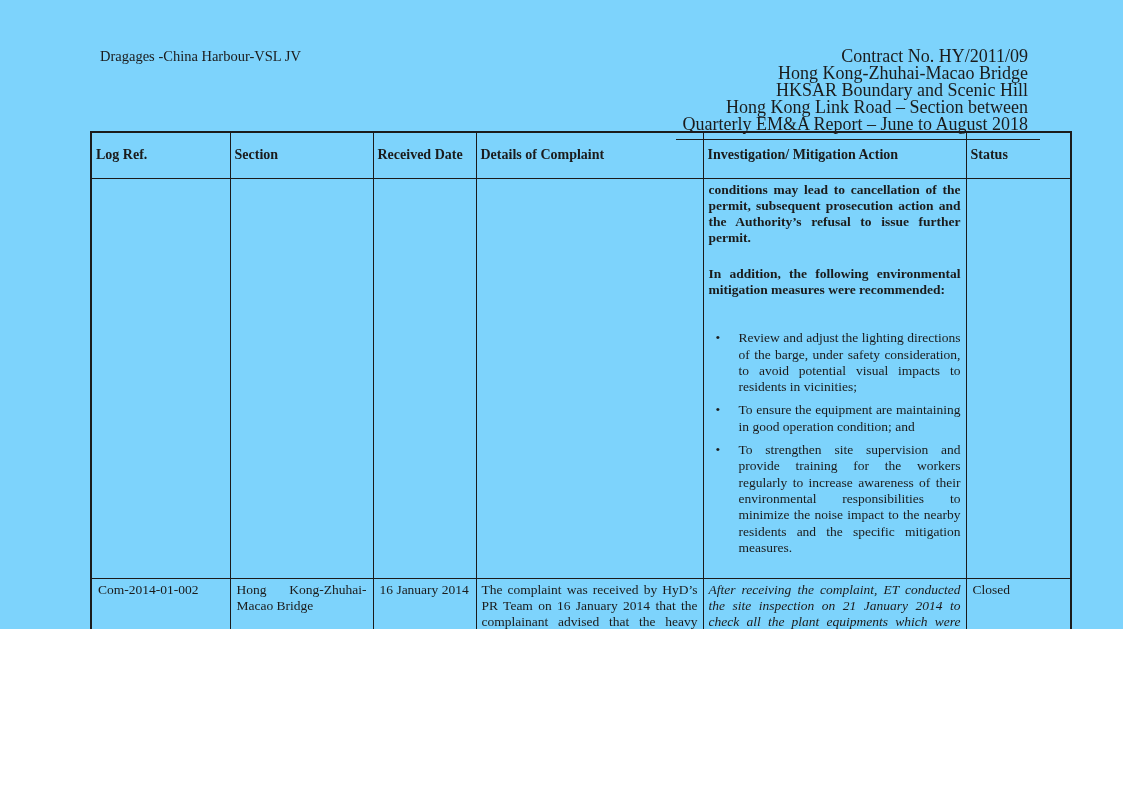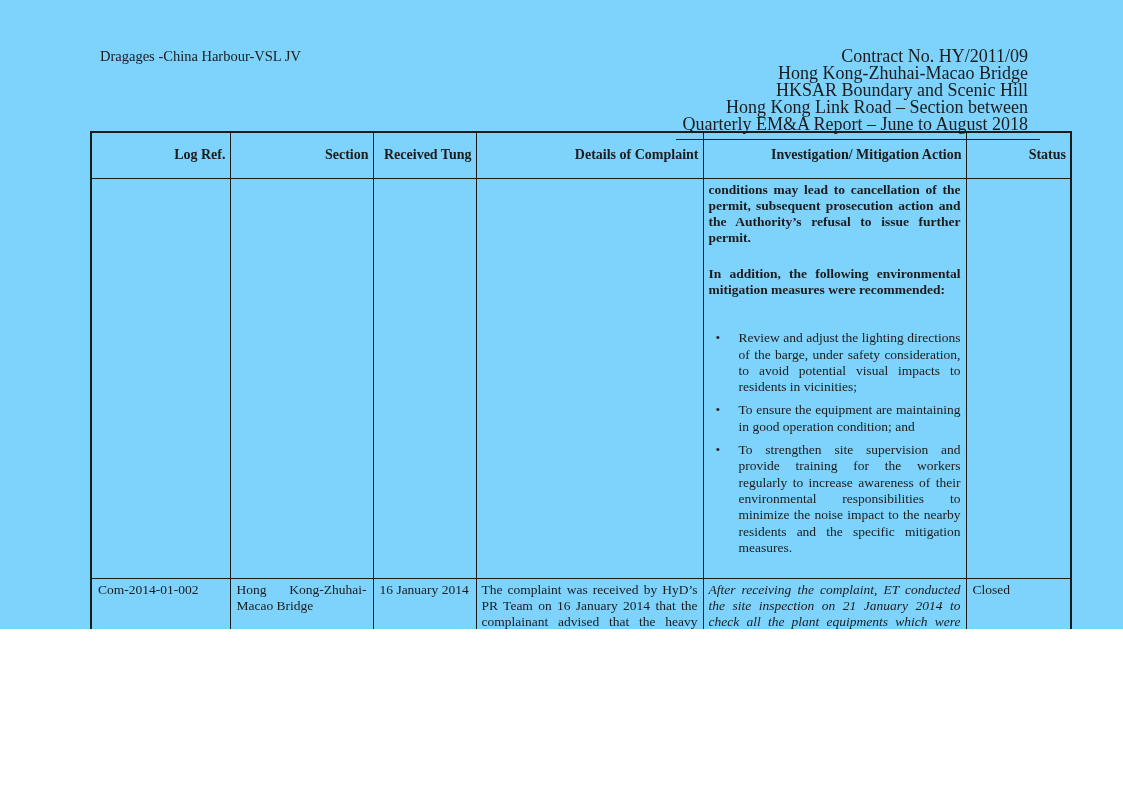--- a/index.html
+++ b/index.html
@@ -47,21 +47,21 @@
     line-height: 16.3px;
   }
   .log-table th, .log-table td {
     border: 1px solid #1b1b1b;
     vertical-align: top;
     overflow: hidden;
   }
   .log-table thead th {
     height: 46px;
     vertical-align: middle;
-    text-align: right;
+    text-align: left;
     font-weight: bold;
     font-size: 14px;
     padding: 2px 4px;
   }
   tr.row-cont { height: 400px; }
   tr.row-entry { height: 87px; }
   td.cell { padding: 3px 5px 2px 5px; }
   td.cell-pad6 { padding-left: 6px; padding-right: 6px; }
   .v-mid { vertical-align: middle; }
   .justify { text-align: justify; }
@@ -113,21 +113,21 @@
       <col style="width:143px">
       <col style="width:103px">
       <col style="width:227px">
       <col style="width:263px">
       <col style="width:105px">
     </colgroup>
     <thead>
       <tr>
         <th>Log Ref.</th>
         <th>Section</th>
-        <th>Received Tung</th>
+        <th>Received Date</th>
         <th>Details of Complaint</th>
         <th>Investigation/ Mitigation Action</th>
         <th>Status</th>
       </tr>
     </thead>
     <tbody>
       <tr class="row-cont">
         <td class="cell"></td>
         <td class="cell"></td>
         <td class="cell"></td>

